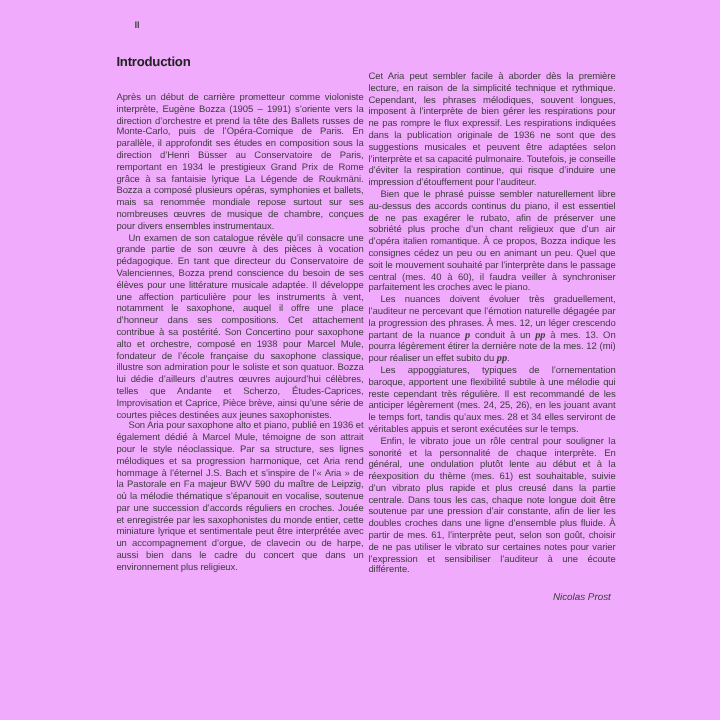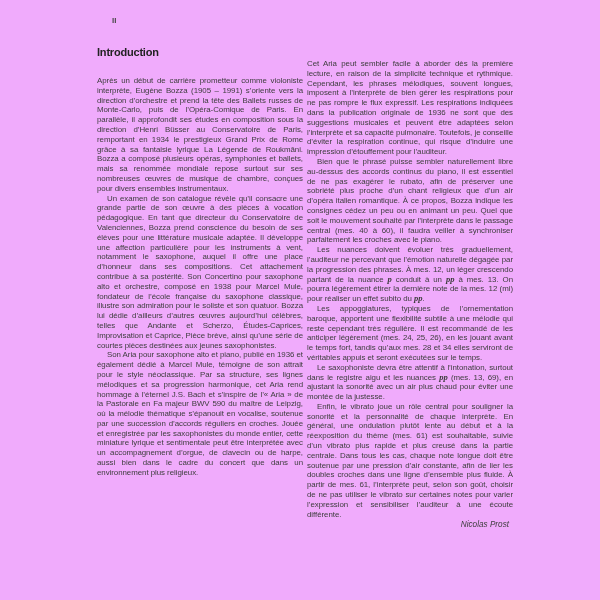--- a/index.html
+++ b/index.html
@@ -54,21 +54,21 @@
   p.para.indent { text-indent: 10px; }
   .run-i { }
   .run-d {
     font-family: "Liberation Serif", serif;
     font-style: italic;
     font-weight: 700;
     font-size: 8.6px;
     line-height: 1;
   }
   .signature {
-    margin-top: 1px;
+    margin-top: 13px;
     padding-right: 4px;
     font-size: 8.2px;
     font-style: italic;
     text-align: right;
     color: #3d3d3d;
   }
 </style>
 </head>
 <body>
 
@@ -84,19 +84,18 @@
         <p class="para indent"><span>Son </span><span class="run-i">Aria</span><span> pour saxophone alto et piano, publié en 1936 et également dédié à Marcel Mule, témoigne de son attrait pour le style néoclassique. Par sa structure, ses lignes mélodiques et sa progression harmonique, cet </span><span class="run-i">Aria</span><span> rend hommage à l’éternel J.S. Bach et s’inspire de l’« </span><span class="run-i">Aria</span><span> » de la </span><span class="run-i">Pastorale</span><span> en Fa majeur BWV 590 du maître de Leipzig, où la mélodie thématique s’épanouit en vocalise, soutenue par une succession d’accords réguliers en croches. Jouée et enregistrée par les saxophonistes du monde entier, cette miniature lyrique et sentimentale peut être interprétée avec un accompagnement d’orgue, de clavecin ou de harpe, aussi bien dans le cadre du concert que dans un environnement plus religieux.</span></p>
       </div>
   </div>
 
   <div class="col col-right">
     <div class="body-text">
         <p class="para"><span>Cet </span><span class="run-i">Aria</span><span> peut sembler facile à aborder dès la première lecture, en raison de la simplicité technique et rythmique. Cependant, les phrases mélodiques, souvent longues, imposent à l’interprète de bien gérer les respirations pour ne pas rompre le flux expressif. Les respirations indiquées dans la publication originale de 1936 ne sont que des suggestions musicales et peuvent être adaptées selon l’interprète et sa capacité pulmonaire. Toutefois, je conseille d’éviter la respiration continue, qui risque d’induire une impression d’étouffement pour l’auditeur.</span></p>
         <p class="para indent"><span>Bien que le phrasé puisse sembler naturellement libre au-dessus des accords continus du piano, il est essentiel de ne pas exagérer le rubato, afin de préserver une sobriété plus proche d’un chant religieux que d’un air d’opéra italien romantique. À ce propos, Bozza indique les consignes </span><span class="run-i">cédez un peu</span><span> ou </span><span class="run-i">en animant un peu</span><span>. Quel que soit le mouvement souhaité par l’interprète dans le passage central (mes. 40 à 60), il faudra veiller à synchroniser parfaitement les croches avec le piano.</span></p>
         <p class="para indent"><span>Les nuances doivent évoluer très graduellement, l’auditeur ne percevant que l’émotion naturelle dégagée par la progression des phrases. À mes. 12, un léger </span><span class="run-i">crescendo</span><span> partant de la nuance </span><span class="run-d">p</span><span> conduit à un </span><span class="run-d">pp</span><span> à mes. 13. On pourra légèrement étirer la dernière note de la mes. 12 (</span><span class="run-i">mi</span><span>) pour réaliser un effet </span><span class="run-i">subito</span><span> du </span><span class="run-d">pp</span><span>.</span></p>
         <p class="para indent"><span>Les appoggiatures, typiques de l’ornementation baroque, apportent une flexibilité subtile à une mélodie qui reste cependant très régulière. Il est recommandé de les anticiper légèrement (mes. 24, 25, 26), en les jouant avant le temps fort, tandis qu’aux mes. 28 et 34 elles serviront de véritables appuis et seront exécutées sur le temps.</span></p>
-        <p class="para indent"><span>Le saxophoniste devra être attentif à l’intonation, surtout dans le registre aigu et les nuances </span><span class="run-d">pp</span><span> (mes. 13, 69), en ajustant la sonorité avec un air plus chaud pour éviter une montée de la justesse.</span></p>
         <p class="para indent"><span>Enfin, le vibrato joue un rôle central pour souligner la sonorité et la personnalité de chaque interprète. En général, une ondulation plutôt lente au début et à la réexposition du thème (mes. 61) est souhaitable, suivie d’un vibrato plus rapide et plus creusé dans la partie centrale. Dans tous les cas, chaque note longue doit être soutenue par une pression d’air constante, afin de lier les doubles croches dans une ligne d’ensemble plus fluide. À partir de mes. 61, l’interprète peut, selon son goût, choisir de ne pas utiliser le vibrato sur certaines notes pour varier l’expression et sensibiliser l’auditeur à une écoute différente.</span></p>
       </div>
     <div class="signature">Nicolas Prost</div>
   </div>
 
 </div>
 
 </body></html>

